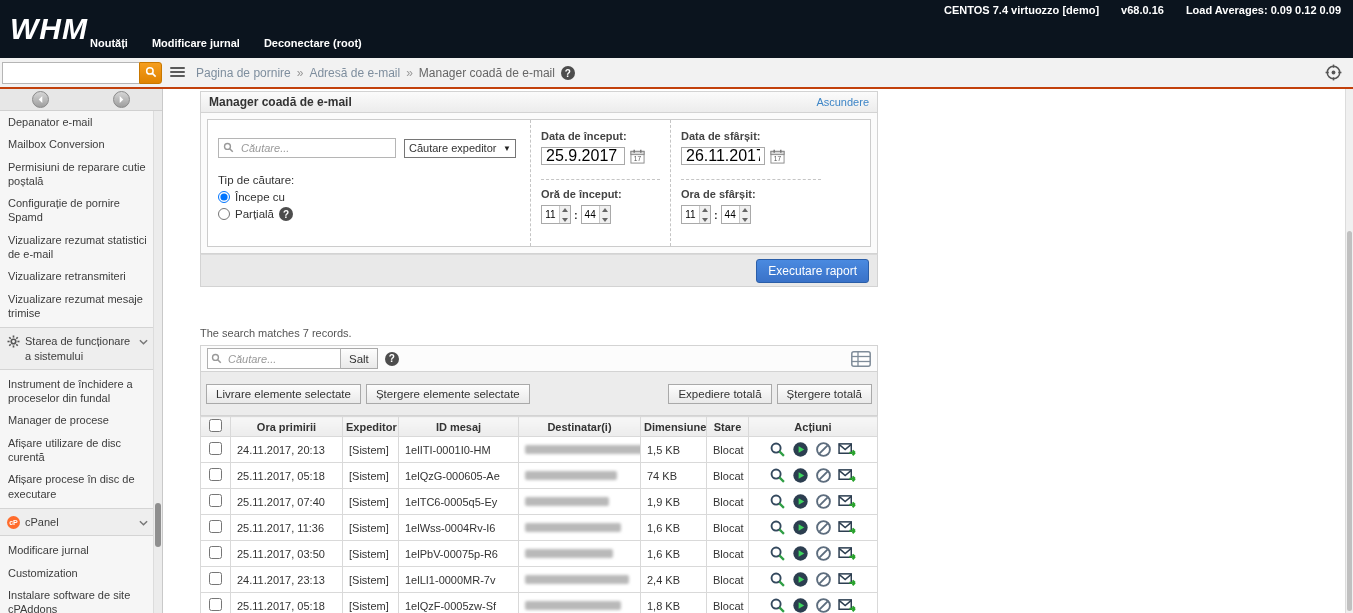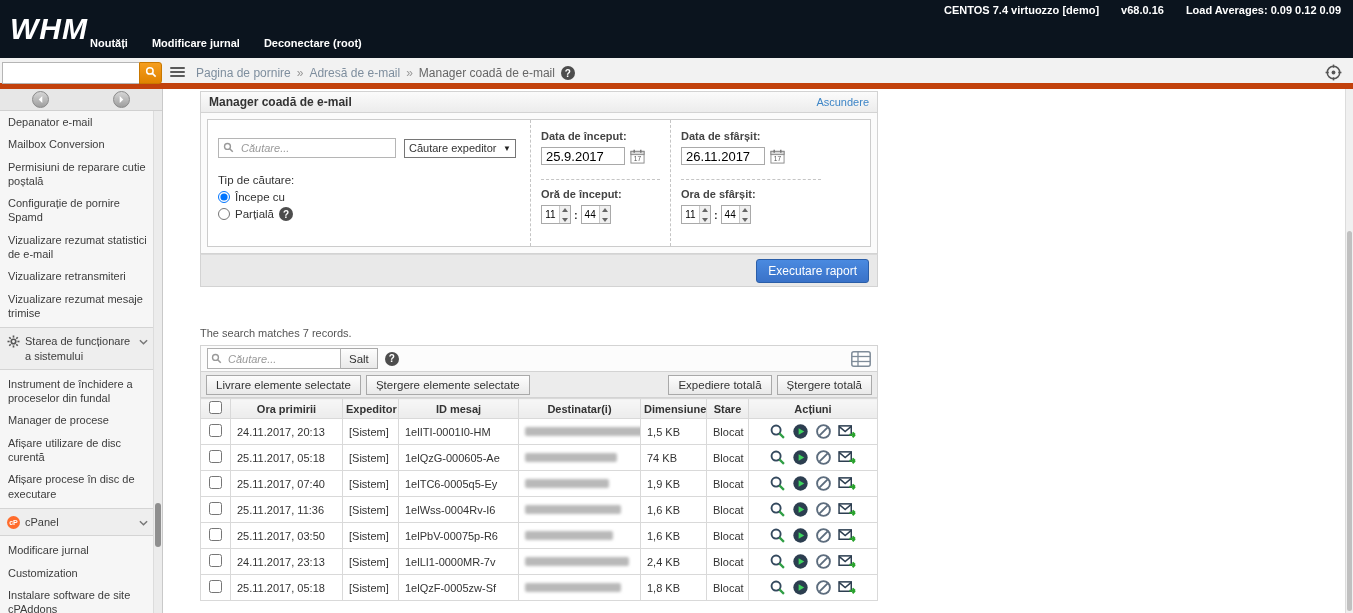--- a/index.html
+++ b/index.html
@@ -8,21 +8,21 @@
   a { text-decoration:none; cursor:pointer; }
 
   
   .topbar { position:absolute; top:0; left:0; right:0; height:58px; background:#0b141e; }
   .server-info { position:absolute; top:4px; right:12px; display:flex; gap:22px; color:#fff; font-size:11px; font-weight:bold; white-space:nowrap; }
   .logo { position:absolute; left:10px; top:12px; color:#fff; font-size:30px; font-weight:bold; font-style:italic; letter-spacing:1px; cursor:pointer; }
   .topnav { position:absolute; left:90px; top:37px; display:flex; gap:24px; }
   .topnav a { color:#fff; font-size:11px; font-weight:bold; }
 
   
-  .subheader { position:absolute; top:58px; left:0; right:0; height:31px; background:#f2f2f2; border-bottom:6px solid #c2410c; }
+  .subheader { position:absolute; top:58px; left:0; right:0; height:31px; background:#f2f2f2; border-bottom:2px solid #c2410c; }
   .sidebar-search { position:absolute; left:2px; top:4px; width:160px; height:22px; display:flex; }
   .sidebar-search input { flex:1; min-width:0; height:22px; border:1px solid #b5b5b5; border-right:none; padding:0 6px; font-size:11px; background:#fff; }
   .sidebar-search button { width:23px; height:22px; background:linear-gradient(#f59e1f,#e08300); border:1px solid #c97800; border-radius:0 3px 3px 0; display:flex; align-items:center; justify-content:center; cursor:pointer; }
   .menu-toggle { position:absolute; left:170px; top:9px; width:15px; cursor:pointer; }
   .menu-toggle i { display:block; height:2px; background:#5a5a5a; margin:0 0 2px; border-radius:1px; }
   .breadcrumb { position:absolute; left:196px; top:0; height:30px; display:flex; align-items:center; gap:6px; font-size:12px; }
   .breadcrumb a { color:#7e8e9e; }
   .breadcrumb .current { color:#666; }
   .bc-sep { color:#999; }
   .help-badge { width:14px; height:14px; border-radius:50%; background:#4d4d4d; color:#fff; font-size:10px; font-weight:bold; display:inline-flex; align-items:center; justify-content:center; cursor:pointer; flex:none; }
@@ -59,21 +59,21 @@
   .text-search input { width:100%; height:20px; border:1px solid #b5b5b5; padding:0 4px 0 22px; font-size:11px; }
   .text-search svg { position:absolute; left:5px; top:4px; }
   input::placeholder { font-style:italic; color:#999; }
   .sel { width:112px; height:19px; border:1px solid #767676; background:#fff; font-size:11px; display:flex; align-items:center; justify-content:space-between; padding:0 4px; cursor:pointer; }
   .sel .caret { font-size:8px; color:#222; }
   .type-label { font-size:11.5px; color:#333; margin:4px 0 5px; }
   .radio-row { display:flex; align-items:center; gap:5px; font-size:11.5px; color:#333; margin:4px 0; }
   .radio-row input { width:12px; height:12px; margin:0; }
   .f-label { font-size:11px; font-weight:bold; color:#444; margin:2px 0 5px; }
   .date-row { display:flex; align-items:center; gap:5px; padding-bottom:14px; border-bottom:1px dashed #c5c5c5; margin-bottom:8px; }
-  .date-row input { width:84px; height:18px; border:1px solid #a9a9a9; font-size:13px; padding:0 4px; }
+  .date-row input { width:84px; height:18px; border:1px solid #a9a9a9; font-size:16px; padding:0 4px; }
   .cal-btn { cursor:pointer; display:inline-flex; }
   .time-row { display:flex; align-items:center; gap:3px; }
   .colon { font-size:11px; font-weight:bold; }
   .spin { display:inline-flex; border:1px solid #a9a9a9; background:#fff; height:19px; }
   .spin input { width:17px; border:none; font-size:10px; text-align:center; padding:0; outline:none; }
   .spin-btns { display:flex; flex-direction:column; width:11px; border-left:1px solid #c9c9c9; cursor:pointer; }
   .spin-btns i { flex:1; position:relative; background:#f0f0f0; }
   .spin-btns i.up::after { content:""; position:absolute; left:2px; top:2px; border-left:3px solid transparent; border-right:3px solid transparent; border-bottom:4px solid #666; }
   .spin-btns i.dn::after { content:""; position:absolute; left:2px; top:3px; border-left:3px solid transparent; border-right:3px solid transparent; border-top:4px solid #666; }
   .panel-ft { height:33px; background:#e9e9e9; border:1px solid #d3d3d3; border-top:1px solid #d9d9d9; display:flex; align-items:center; justify-content:flex-end; padding:0 8px; }
@@ -83,21 +83,21 @@
 
   .panel2 { top:256px; }
   .p2-toolbar { height:27px; border:1px solid #d3d3d3; background:#fcfcfc; display:flex; align-items:center; padding:0 6px; gap:7px; }
   .joined { display:flex; align-items:center; }
   .tb-search { position:relative; width:134px; }
   .tb-search input { width:100%; height:21px; border:1px solid #b0b0b0; padding:0 4px 0 20px; font-size:11px; }
   .tb-search svg { position:absolute; left:4px; top:5px; }
   .btn-default { background:linear-gradient(#fdfdfd,#e9e9e9); border:1px solid #a9a9a9; font-size:11.5px; color:#333; padding:3px 9px; cursor:pointer; white-space:nowrap; }
   .salt-btn { height:21px; padding:0 8px; margin-left:-1px; }
   .grid-icon { margin-left:auto; cursor:pointer; display:inline-flex; }
-  .p2-bulkbar { height:26px; background:#ececec; border:1px solid #d3d3d3; border-top:none; display:flex; align-items:center; padding:8px 5px; gap:5px; }
+  .p2-bulkbar { height:44px; background:#ececec; border:1px solid #d3d3d3; border-top:none; display:flex; align-items:center; padding:8px 5px; gap:5px; }
   .spacer { flex:1; }
 
   table.queue { width:100%; border-collapse:collapse; background:#fff; table-layout:fixed; }
   .queue th, .queue td { border:1px solid #d9d9d9; font-size:11px; color:#333; overflow:hidden; white-space:nowrap; }
   .queue th { background:linear-gradient(#f7f7f7,#ececec); font-weight:bold; height:20px; padding:2px 3px; text-align:center; }
   .queue td { padding:4px 6px; height:26px; }
   .c-size { text-align:left; }
   .c-check, .c-actions { text-align:center; }
   .actions-cell { display:flex; gap:6px; justify-content:center; align-items:center; }
   .act { display:inline-flex; cursor:pointer; }

